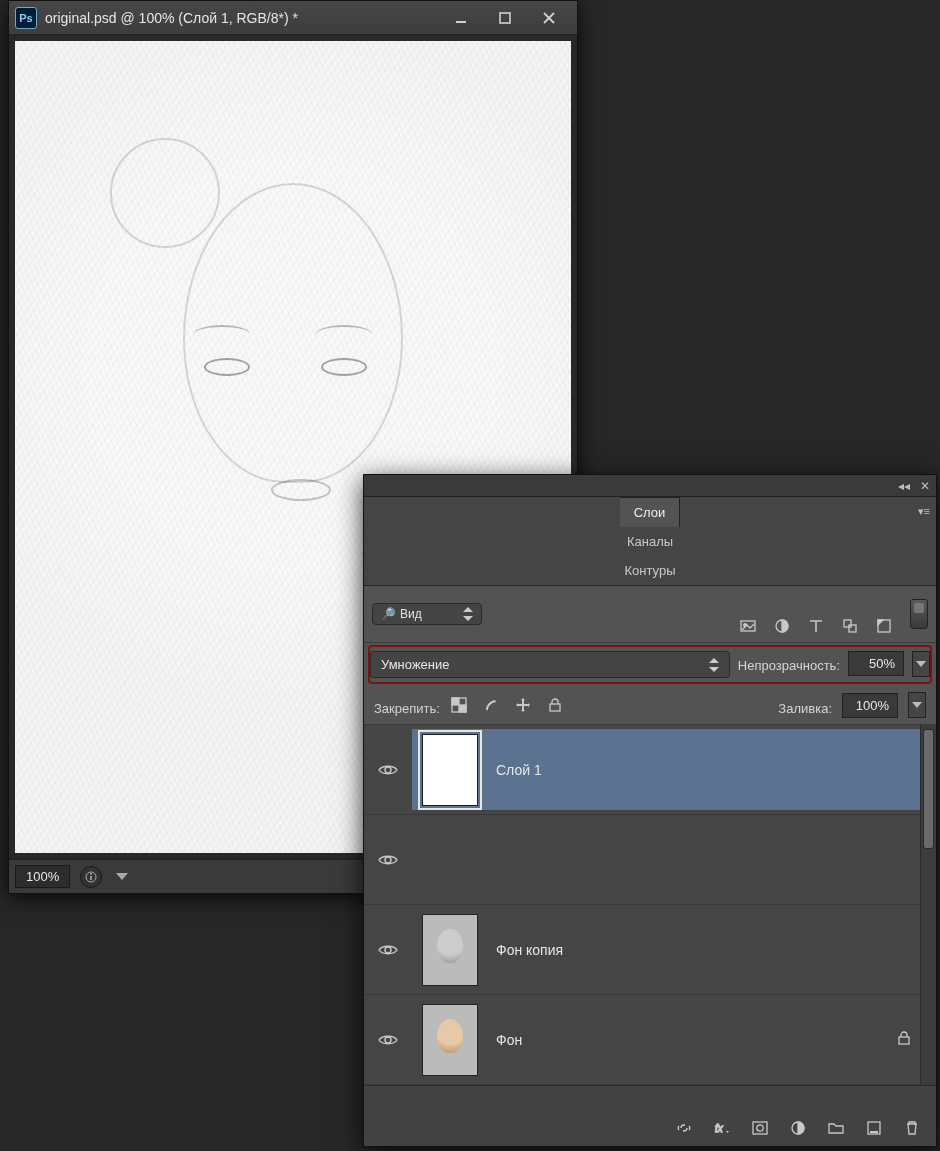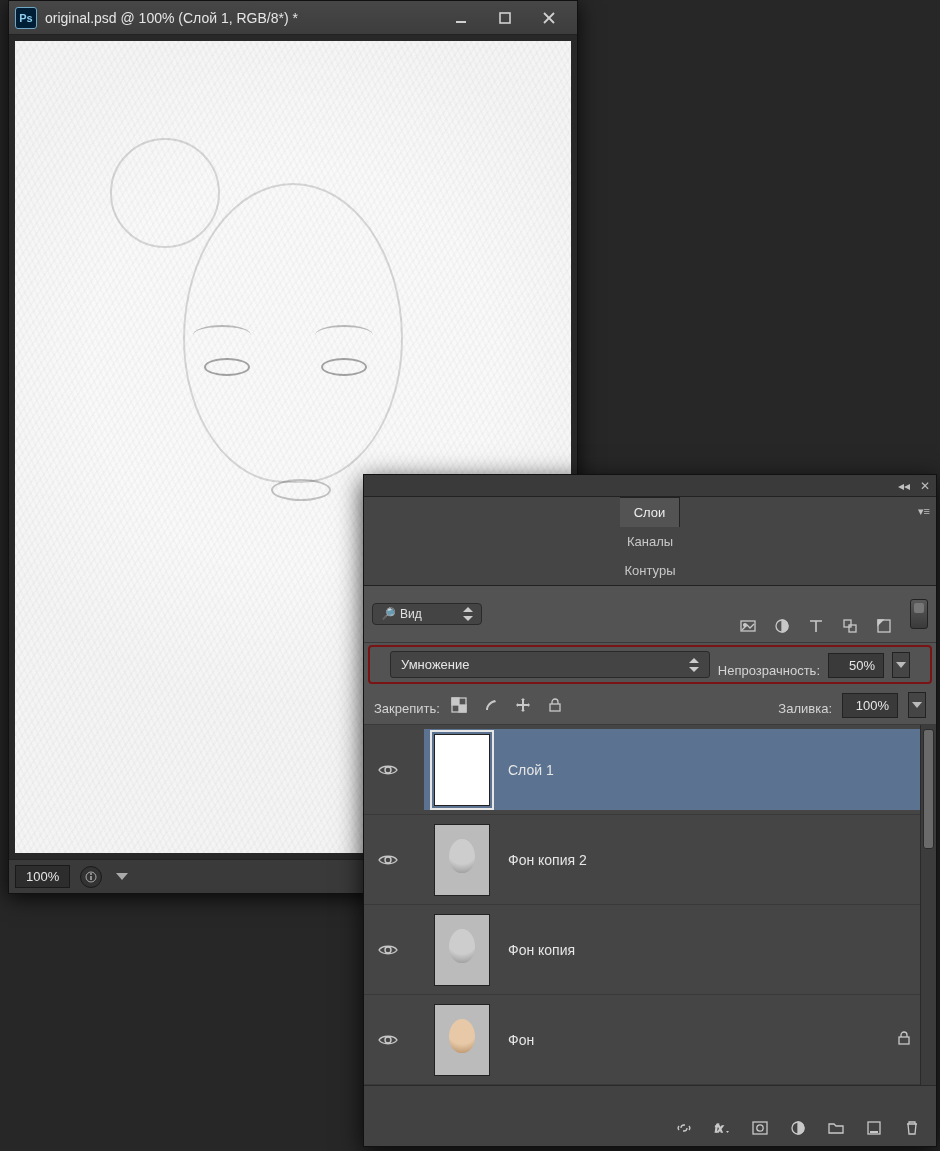--- a/index.html
+++ b/index.html
@@ -205,22 +205,22 @@
   }
   .toggle::before {
     content: ""; position: absolute; left: 3px; right: 3px; top: 3px; height: 10px;
     background: #777; border-radius: 2px;
   }
 
   .highlight-row {
     border: 2px solid #7a1414;
     border-radius: 4px;
     margin: 2px 4px;
-    padding: 4px 20px;
-    display: flex; align-items: flex-end; gap: 8px;
+    padding: 4px 0;
+    display: flex; align-items: flex-start; gap: 8px;
   }
   .blend-select {
     display: flex; align-items: center; justify-content: space-between;
     flex: 1;
     background: #444; border: 1px solid #2a2a2a;
     padding: 5px 10px;
     color: #e6e6e6;
     border-radius: 3px;
   }
   .prop-label { color: #d4d4d4; font-size: 13px; white-space: nowrap; margin-top: 7px; }
@@ -253,21 +253,21 @@
   
   .layers {
     background: #454545;
     position: relative;
   }
   .layer {
     display: flex; align-items: center;
     height: 90px;
     border-bottom: 1px solid #393939;
     padding: 4px 10px;
-    gap: 22px;
+    gap: 10px;
   }
   .layer.selected .content { background: #5b7391; }
   .layer .vis {
     width: 28px; display: flex; justify-content: center;
   }
   .layer .vis svg { width: 20px; height: 14px; fill: none; stroke: #c8c8c8; stroke-width: 1.4; }
   .layer .content {
     flex: 1; height: 100%;
     display: flex; align-items: center; gap: 18px; padding: 0 10px;
   }
@@ -479,24 +479,20 @@
         <div class="lname">Слой 1</div>
       </div>
     </div>
     <div class="layer">
       <div class="vis">
           <svg viewBox="0 0 20 14">
             <path d="M1 7 C4 2 16 2 19 7 C16 12 4 12 1 7 Z"></path>
             <circle cx="10" cy="7" r="3"></circle>
           </svg>
         </div>
-      <div class="content">
-        <div class="thumb face-t bw-t blur-t"></div>
-        <div class="lname">Фон копия 2</div>
-      </div>
     </div>
     <div class="layer">
       <div class="vis">
           <svg viewBox="0 0 20 14">
             <path d="M1 7 C4 2 16 2 19 7 C16 12 4 12 1 7 Z"></path>
             <circle cx="10" cy="7" r="3"></circle>
           </svg>
         </div>
       <div class="content">
         <div class="thumb face-t bw-t"></div>

